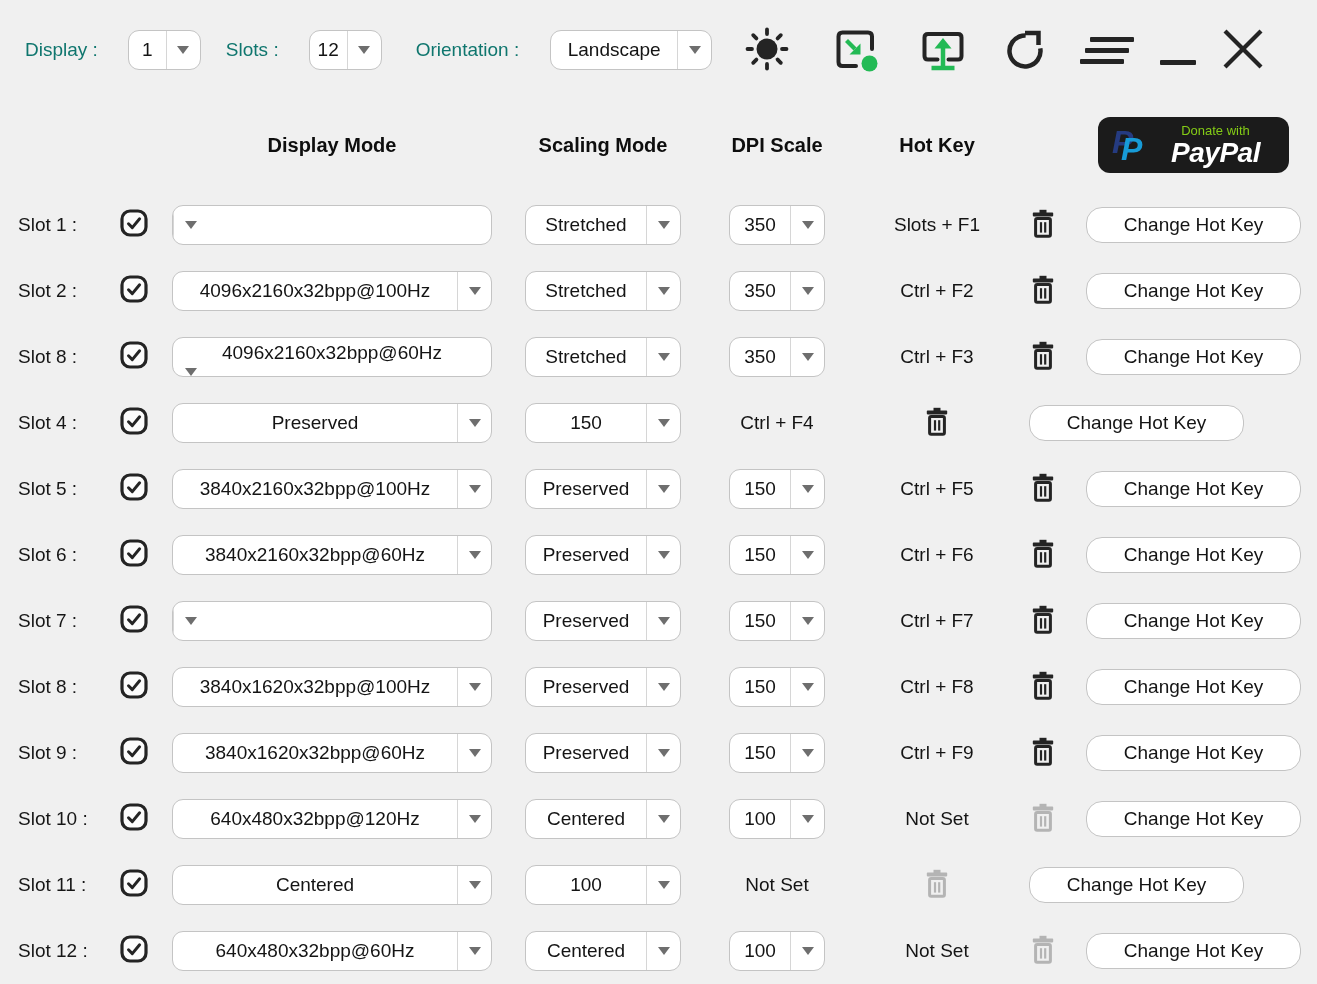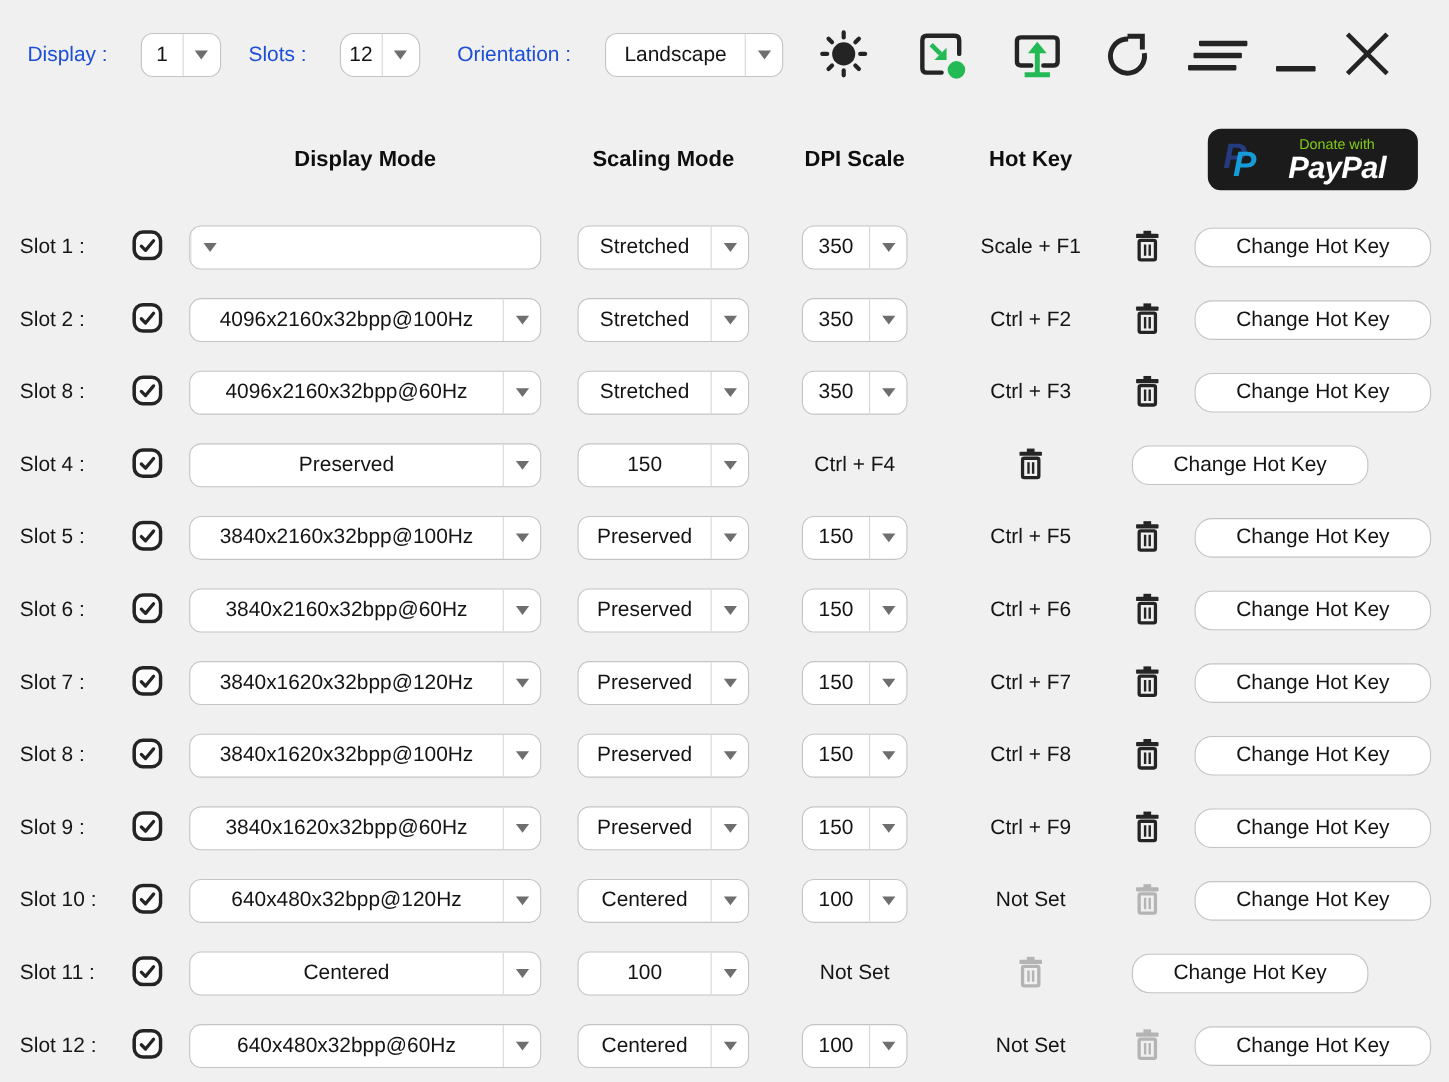--- a/index.html
+++ b/index.html
@@ -1,21 +1,21 @@
 <!DOCTYPE html>
 <html><head>
 <meta charset="utf-8">
 <style>
   html,body{margin:0;padding:0;}
   body{background:#f0f0f0;font-family:"Liberation Sans",sans-serif;color:#1d1d1d;}
   .app{position:relative;width:1317px;height:984px;background:#f0f0f0;overflow:hidden;}
 
   
   .topbar{display:flex;align-items:center;height:100px;padding-left:25px;box-sizing:border-box;}
-  .tb-label{font-size:19px;color:#1d4ed8;white-space:nowrap;}
+  .tb-label{font-size:19px;color:#0f766e;white-space:nowrap;}
   .dd{display:flex;align-items:stretch;background:#fff;border:1.4px solid #c4c4c4;border-radius:11px;height:40px;box-sizing:border-box;overflow:hidden;}
   .dd-value{flex:1;display:flex;align-items:center;justify-content:center;font-size:19px;color:#141414;white-space:nowrap;padding:0 6px;}
   .dd-arrow{width:33px;display:flex;align-items:center;justify-content:center;border-left:1px solid #d6d6d6;}
   .tri{width:0;height:0;border-left:6.5px solid transparent;border-right:6.5px solid transparent;border-top:8.5px solid #6e6e6e;}
   .dd-small{width:73px;}
   .dd-orient{width:162px;text-align:right;}
   .icon-btn{display:flex;align-items:center;justify-content:center;background:transparent;border:none;padding:0;cursor:pointer;}
 
   .hamb{display:flex;flex-direction:column;width:50px;align-items:flex-start;gap:6px;}
   .hamb .bar{height:5px;width:44px;background:#242424;border-radius:1px;}
@@ -67,21 +67,21 @@
   <div class="topbar">
     <span class="tb-label">Display :</span>
     <div class="dd dd-small" style="margin-left:30px;">
       <span class="dd-value">1</span>
       <span class="dd-arrow">
           <i class="tri"></i>
         </span>
     </div>
 
     <span class="tb-label" style="margin-left:25px;">Slots :</span>
-    <div class="dd dd-small" style="margin-left:30px;border-radius:13px;">
+    <div class="dd dd-small" style="margin-left:30px;">
       <span class="dd-value">12</span>
       <span class="dd-arrow">
           <i class="tri"></i>
         </span>
     </div>
 
     <span class="tb-label" style="margin-left:34px;">Orientation :</span>
     <div class="dd dd-orient" style="margin-left:31px;">
       <span class="dd-value">Landscape</span>
       <span class="dd-arrow">
@@ -206,21 +206,21 @@
           </div>
         </div>
         <div class="dd-cell">
           <div class="dd dd-dpi" style="width:100%;">
             <span class="dd-value">350</span>
             <span class="dd-arrow">
               <i class="tri"></i>
             </span>
           </div>
         </div>
-        <div class="hotkey">Scale + F1</div>
+        <div class="hotkey">Slots + F1</div>
         <button class="trash">
           <span><svg width="26" height="30" viewBox="0 0 26 30">
               <rect x="9.5" y="0.8" width="7" height="3.4" fill="currentColor"></rect>
               <rect x="2.8" y="3.6" width="20.4" height="3.8" rx="0.8" fill="currentColor"></rect>
               <rect x="5.6" y="9.6" width="14.8" height="17.6" rx="1.5" fill="none" stroke="currentColor" stroke-width="3"></rect>
               <line x1="11" y1="13.2" x2="11" y2="23.6" stroke="currentColor" stroke-width="2.2"></line>
               <line x1="15.2" y1="13.2" x2="15.2" y2="23.6" stroke="currentColor" stroke-width="2.2"></line>
             </svg></span>
         </button>
         <button class="btn-change">Change Hot Key</button>
@@ -271,21 +271,21 @@
       </div>
       <div class="grid row">
         <div class="slot-label">Slot 8 :</div>
         <span class="cb-wrap">
           <span><svg width="28" height="28" viewBox="0 0 28 28">
               <rect x="2" y="2" width="24" height="24" rx="8" fill="#fcfcfc" stroke="#242424" stroke-width="3.2"></rect>
               <path d="M8.5 14.8 L12.3 18.6 L19.6 9.8" fill="none" stroke="#242424" stroke-width="3" stroke-linecap="round" stroke-linejoin="round"></path>
             </svg></span>
         </span>
         <div class="dd-cell">
-          <div class="dd dd-display" style="width:100%;">
+          <div class="dd dd-display" style="width:100%;flex-direction:column;">
             <span class="dd-value">4096x2160x32bpp@60Hz</span>
             <span class="dd-arrow">
               <i class="tri"></i>
             </span>
           </div>
         </div>
         <div class="dd-cell">
           <div class="dd dd-scaling" style="width:100%;">
             <span class="dd-value">Stretched</span>
             <span class="dd-arrow">
@@ -440,21 +440,20 @@
       <div class="grid row">
         <div class="slot-label">Slot 7 :</div>
         <span class="cb-wrap">
           <span><svg width="28" height="28" viewBox="0 0 28 28">
               <rect x="2" y="2" width="24" height="24" rx="8" fill="#fcfcfc" stroke="#242424" stroke-width="3.2"></rect>
               <path d="M8.5 14.8 L12.3 18.6 L19.6 9.8" fill="none" stroke="#242424" stroke-width="3" stroke-linecap="round" stroke-linejoin="round"></path>
             </svg></span>
         </span>
         <div class="dd-cell">
           <div class="dd dd-display" style="width:100%;">
-            <span class="dd-value">3840x1620x32bpp@120Hz</span>
             <span class="dd-arrow">
               <i class="tri"></i>
             </span>
           </div>
         </div>
         <div class="dd-cell">
           <div class="dd dd-scaling" style="width:100%;">
             <span class="dd-value">Preserved</span>
             <span class="dd-arrow">
               <i class="tri"></i>

